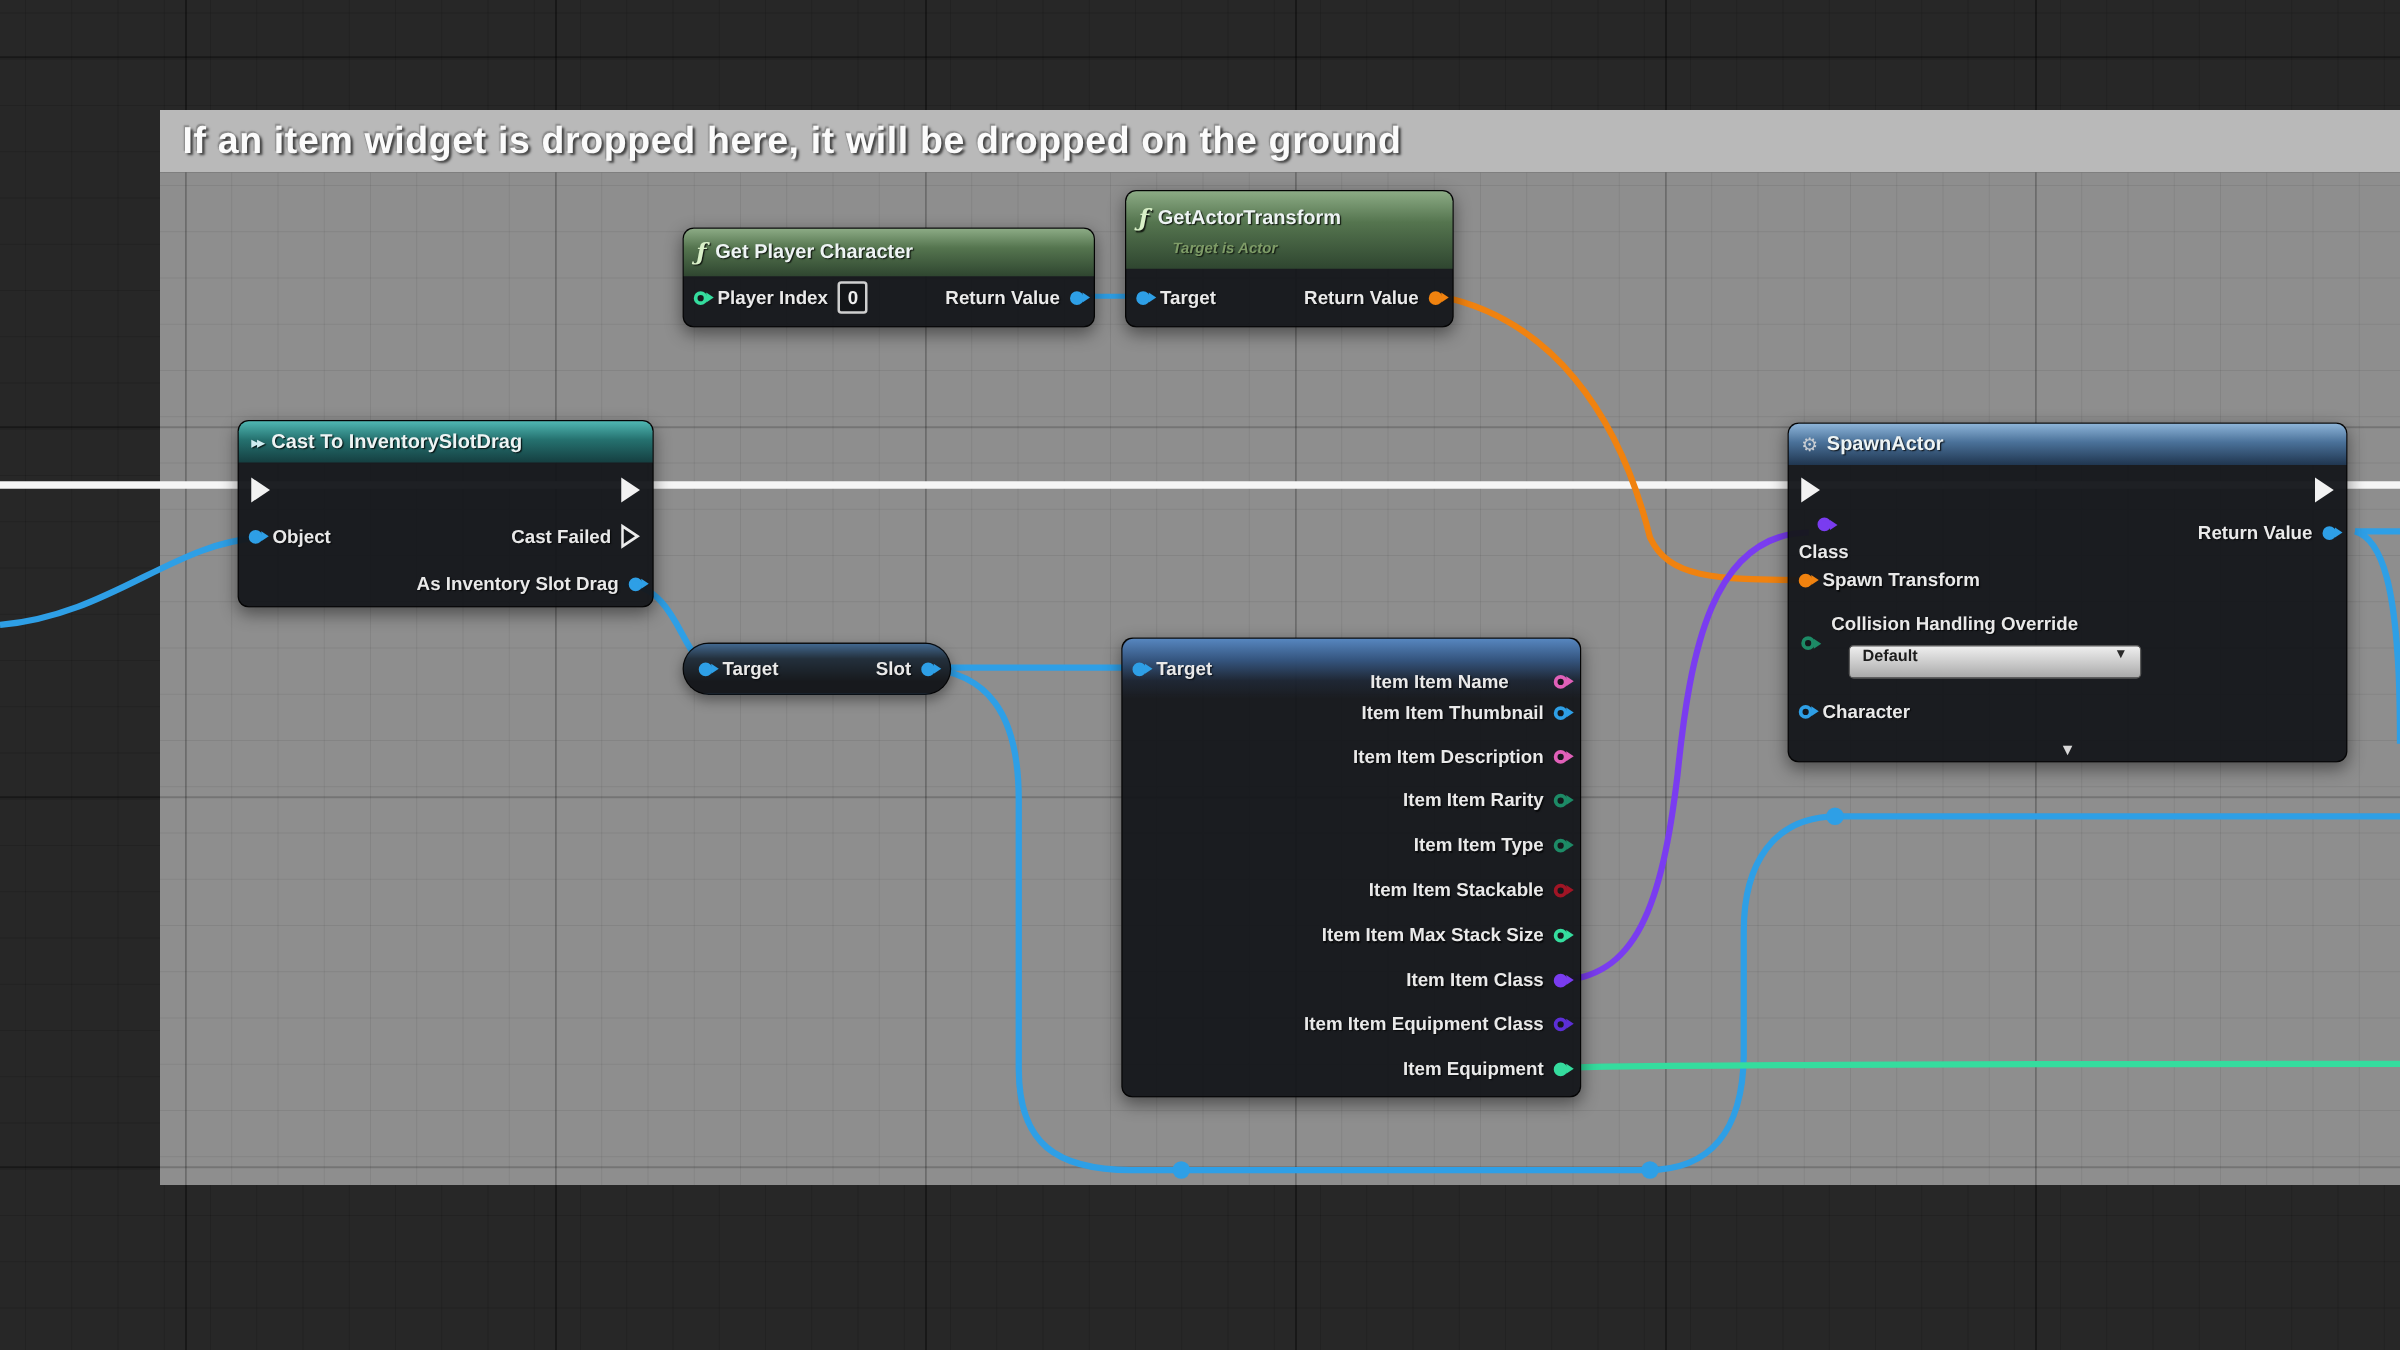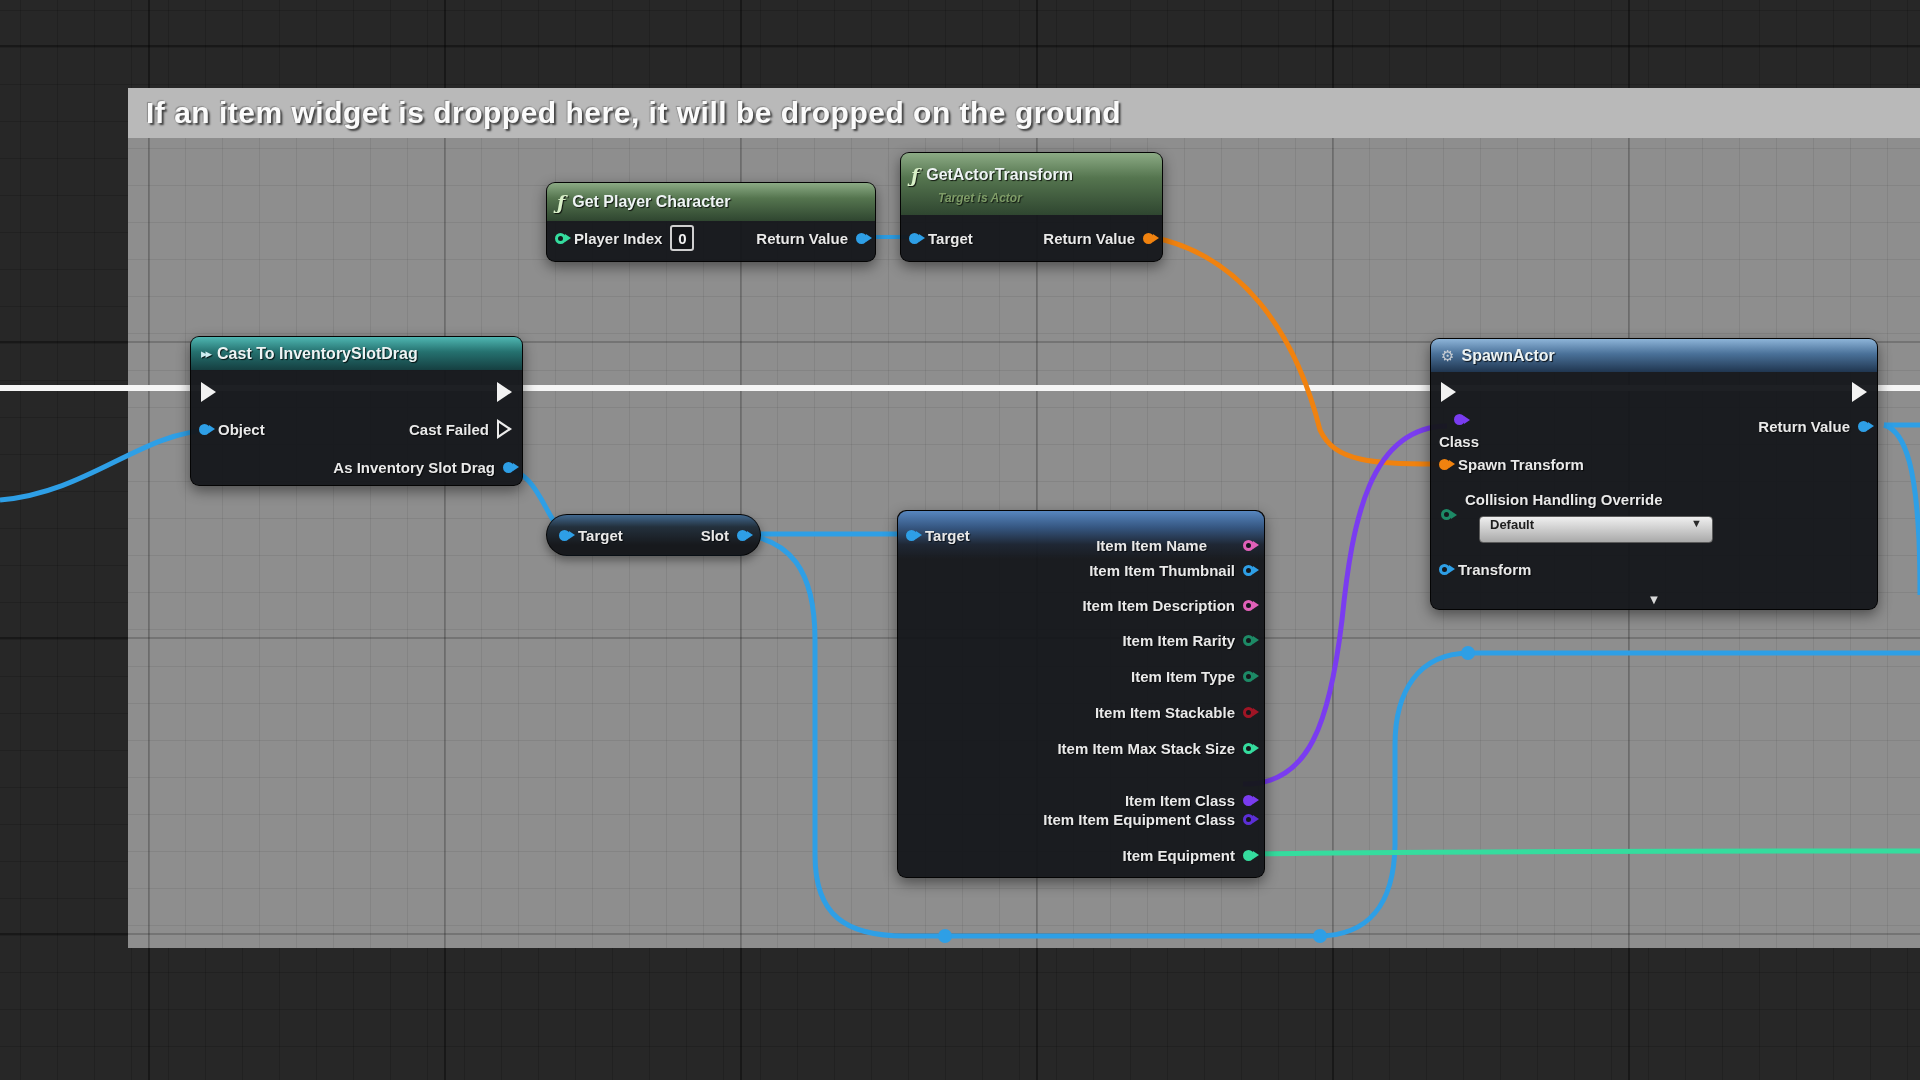--- a/index.html
+++ b/index.html
@@ -250,21 +250,21 @@
       <span class="pin" style="color:#1d8a66;"></span>
     </div>
     <div class="prow" style="right:10px; top:189px;">
       <span class="plabel">Item Item Stackable</span>
       <span class="pin" style="color:#a01525;"></span>
     </div>
     <div class="prow" style="right:10px; top:225px;">
       <span class="plabel">Item Item Max Stack Size</span>
       <span class="pin" style="color:#35dc9e;"></span>
     </div>
-    <div class="prow" style="right:10px; top:277px;">
+    <div class="prow" style="right:10px; top:261px;">
       <span class="plabel">Item Item Class</span>
       <span class="pin filled" style="color:#7a3cf0;"></span>
     </div>
     <div class="prow" style="right:10px; top:296px;">
       <span class="plabel">Item Item Equipment Class</span>
       <span class="pin" style="color:#5c2fd6;"></span>
     </div>
     <div class="prow" style="right:10px; top:332px;">
       <span class="plabel">Item Equipment</span>
       <span class="pin filled" style="color:#35dc9e;"></span>
@@ -295,18 +295,18 @@
       <span class="plabel">Spawn Transform</span>
     </div>
     <div class="plabel" style="position:absolute; left:34px; top:152px;">Collision Handling Override</div>
     <span class="pin" style="position:absolute; left:10px; top:170px; color:#1d8a66;"></span>
     <div class="dropdown">
       <span>Default</span>
       <span class="dd-arrow">▼</span>
     </div>
     <div class="prow" style="left:8px; top:218px;">
       <span class="pin" style="color:#2e9fe6;"></span>
-      <span class="plabel">Transform</span>
+      <span class="plabel">Character</span>
     </div>
     <div class="expand-arrow">▼</div>
   </div>
 
 </div>
 
 </body></html>

